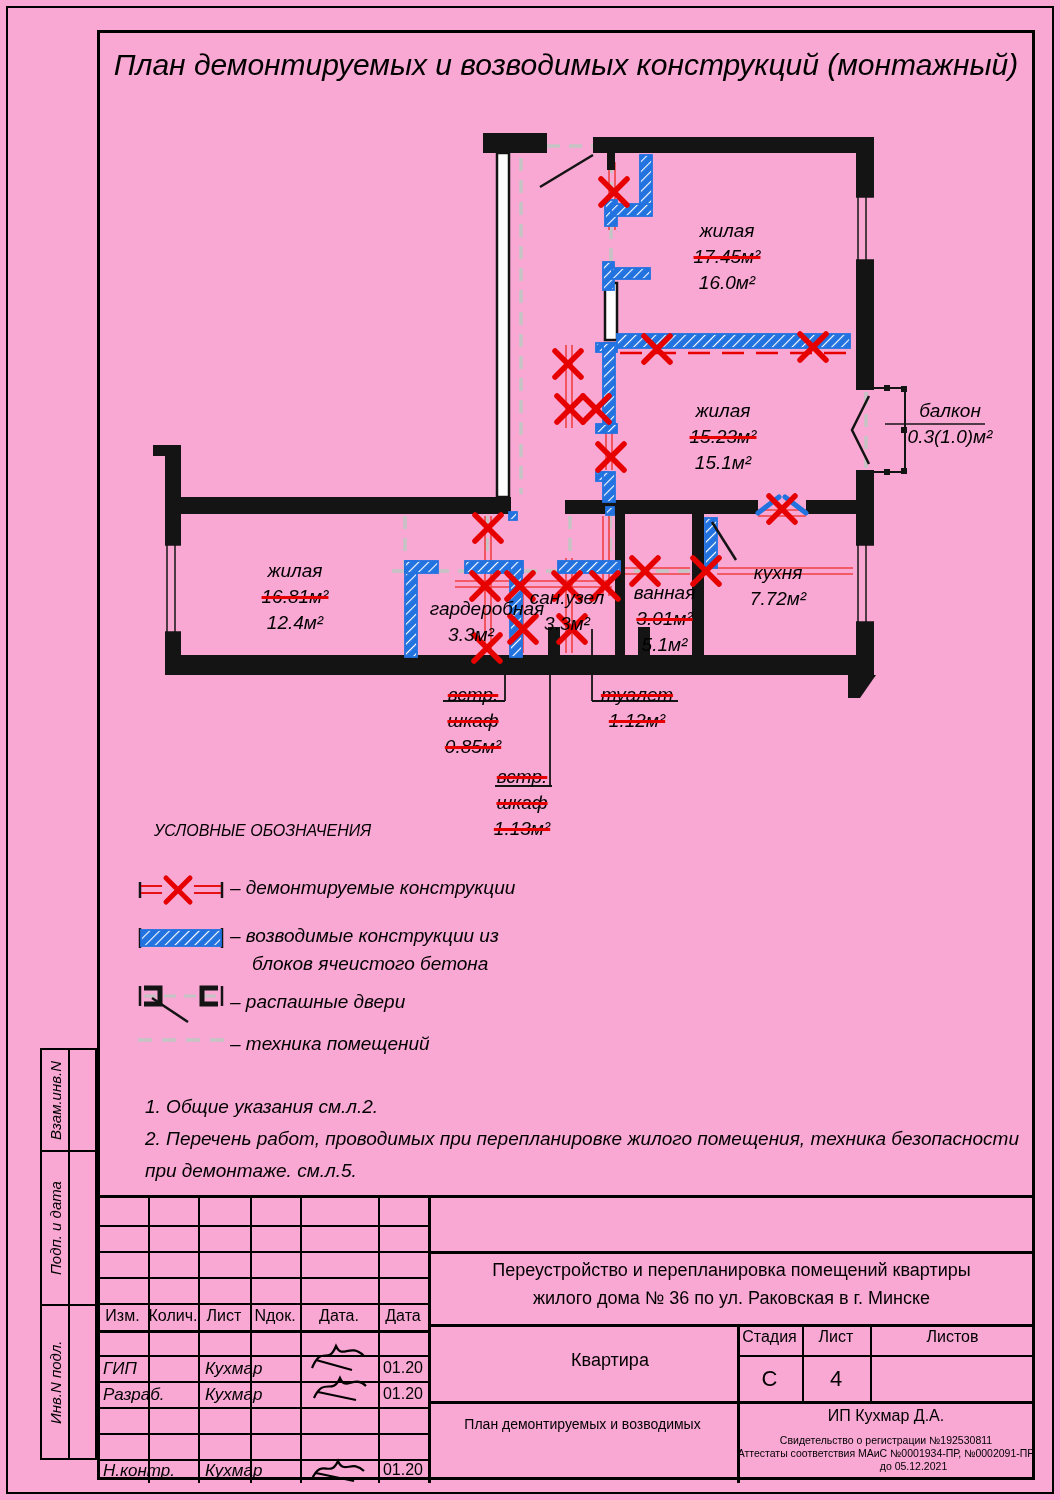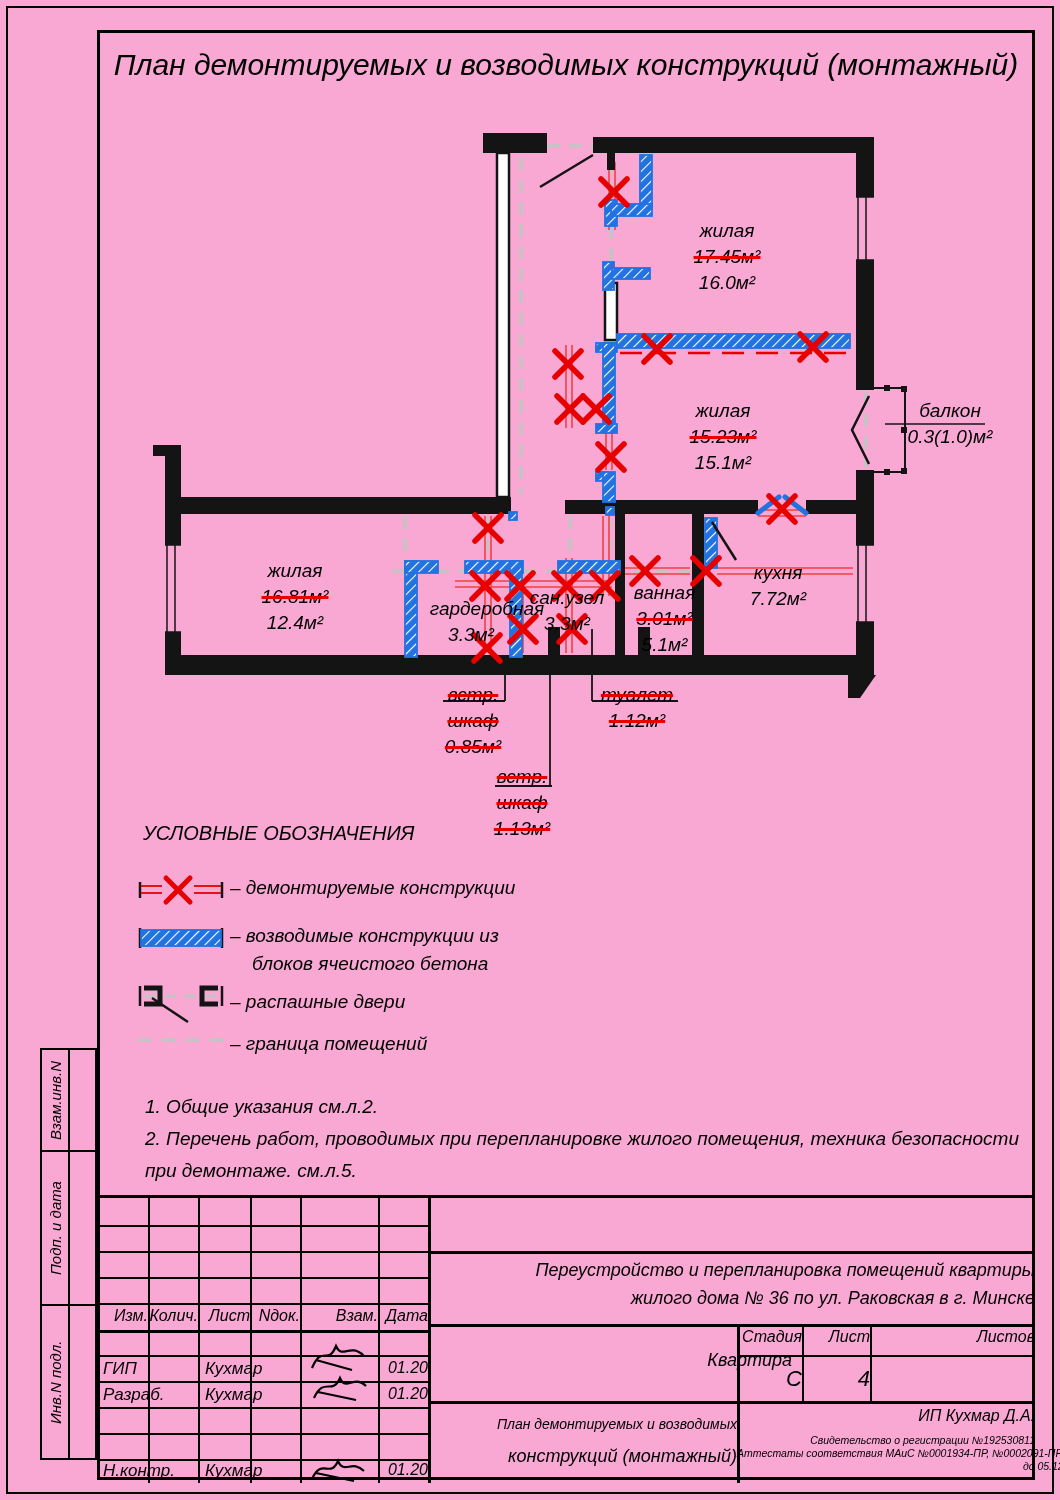--- a/index.html
+++ b/index.html
@@ -9,33 +9,33 @@
   .frame { position:absolute; left:97px; top:30px; width:938px; height:1450px; border:3px solid #000; }
   .drawing-title { position:absolute; left:97px; top:48px; width:938px; text-align:center;
     font-style:italic; font-size:30px; letter-spacing:0px; color:#000; }
 
   
   .rlabel { position:absolute; text-align:center; font-style:italic; font-size:19px;
     line-height:26px; color:#000; white-space:nowrap; }
   .strike { text-decoration: line-through; text-decoration-color:#e60000; text-decoration-thickness:2.5px; }
 
   
-  .legend-title { position:absolute; left:143px; top:822px; font-style:italic; font-size:20px;text-align:right; }
+  .legend-title { position:absolute; left:154px; top:822px; font-style:italic; font-size:16px;text-align:right; }
   .legend-text { position:absolute; font-style:italic; font-size:19px; line-height:28px; white-space:nowrap; }
 
   .note-line { position:absolute; left:145px; font-style:italic; font-size:19px; white-space:nowrap; }
 
   
   .tb { position:absolute; left:97px; top:1195px; width:938px; height:285px;
     border-top:3px solid #000; border-bottom:3px solid #000; }
   .vl { position:absolute; width:2px; background:#000; }
   .vl.thick { width:3px; }
   .hl { position:absolute; height:2px; background:#000; }
   .hl.thick { height:3px; }
-  .tbt { position:absolute; font-style:italic; font-size:16px; text-align:right; white-space:nowrap; }
+  .tbt { position:absolute; font-size:16px; text-align:center; white-space:nowrap; }
   .tbl { position:absolute; font-style:italic; font-size:17px; white-space:nowrap; }
 
   
   .sidebox { position:absolute; left:40px; width:57px; border:2px solid #000; }
   .sidebox .inner { position:absolute; left:26px; top:0; bottom:0; width:2px; background:#000; }
   .sidelabel { position:absolute; left:0; top:0; width:26px; height:100%;
     display:flex; align-items:center; justify-content:center;
     writing-mode:vertical-rl; transform:rotate(180deg);
     font-style:italic; font-size:15px; white-space:nowrap; }
 </style>
@@ -312,21 +312,21 @@
     <line x1="8" y1="16" x2="82" y2="16" stroke="#c4c4c4" stroke-width="3" stroke-dasharray="12 8"></line>
     <path d="M8,8 h16 v16 h-16" fill="none" stroke="#141414" stroke-width="5"></path>
     <path d="M82,8 h-16 v16 h16" fill="none" stroke="#141414" stroke-width="5"></path>
     <line x1="16" y1="18" x2="52" y2="42" stroke="#141414" stroke-width="2.5"></line>
   </svg>
   <div class="legend-text" style="left:230px;top:988px">–  распашные двери</div>
 
   <svg style="position:absolute;left:136px;top:1034px" width="90" height="12" viewBox="0 0 90 12">
     <line x1="2" y1="6" x2="88" y2="6" stroke="#c4c4c4" stroke-width="3.5" stroke-dasharray="14 10"></line>
   </svg>
-  <div class="legend-text" style="left:230px;top:1030px">–  граница помещений</div>
+  <div class="legend-text" style="left:230px;top:1030px">–  техника помещений</div>
 
   <div class="note-line" style="top:1096px">1.  Общие указания см.л.2.</div>
   <div class="note-line" style="top:1128px">2.  Перечень работ, проводимых при перепланировке жилого помещения, техника безопасности</div>
   <div class="note-line" style="top:1160px">при демонтаже. см.л.5.</div>
 
   <div class="tb">
 
     <div class="vl" style="left:51px;top:0;height:285px"></div>
     <div class="vl" style="left:101px;top:0;height:285px"></div>
     <div class="vl" style="left:153px;top:0;height:285px"></div>
@@ -350,21 +350,21 @@
 
     <div class="hl thick" style="left:331px;top:53px;width:607px"></div>
     <div class="hl thick" style="left:331px;top:126px;width:607px"></div>
     <div class="hl" style="left:640px;top:157px;width:298px"></div>
     <div class="hl thick" style="left:331px;top:203px;width:607px"></div>
 
     <div class="tbt" style="left:0;top:109px;width:51px">Изм.</div>
     <div class="tbt" style="left:51px;top:109px;width:50px">Колич.</div>
     <div class="tbt" style="left:101px;top:109px;width:52px">Лист</div>
     <div class="tbt" style="left:153px;top:109px;width:50px">Nдок.</div>
-    <div class="tbt" style="left:203px;top:109px;width:78px">Взам.</div>
+    <div class="tbt" style="left:203px;top:109px;width:78px">Дата.</div>
     <div class="tbt" style="left:281px;top:109px;width:50px">Дата</div>
 
     <div class="tbl" style="left:6px;top:161px">ГИП</div>
     <div class="tbl" style="left:108px;top:161px">Кухмар</div>
     <div class="tbt" style="left:281px;top:161px;width:50px">01.20</div>
     <div class="tbl" style="left:6px;top:187px">Разраб.</div>
     <div class="tbl" style="left:108px;top:187px">Кухмар</div>
     <div class="tbt" style="left:281px;top:187px;width:50px">01.20</div>
     <div class="tbl" style="left:6px;top:263px">Н.контр.</div>
     <div class="tbl" style="left:108px;top:263px">Кухмар</div>
@@ -382,21 +382,20 @@
     <div class="tbt" style="left:331px;top:90px;width:607px;font-size:18px">жилого дома № 36 по ул. Раковская в г. Минске</div>
 
     <div class="tbt" style="left:331px;top:152px;width:364px;font-size:18px">Квартира</div>
     <div class="tbt" style="left:640px;top:130px;width:65px">Стадия</div>
     <div class="tbt" style="left:705px;top:130px;width:68px">Лист</div>
     <div class="tbt" style="left:773px;top:130px;width:165px">Листов</div>
     <div class="tbt" style="left:640px;top:168px;width:65px;font-size:22px">С</div>
     <div class="tbt" style="left:705px;top:168px;width:68px;font-size:22px">4</div>
 
     <div class="tbt" style="left:331px;top:218px;width:309px;font-size:14px">План демонтируемых и возводимых</div>
-    <div class="tbt" style="left:331px;top:248px;width:309px;font-size:18px">конструкций (монтажный)</div>
     <div class="tbt" style="left:640px;top:209px;width:298px;font-size:16px">ИП Кухмар Д.А.</div>
     <div class="tbt" style="left:640px;top:236px;width:298px;font-size:10.5px">Свидетельство о регистрации №192530811</div>
     <div class="tbt" style="left:640px;top:249px;width:298px;font-size:10.5px">Аттестаты соответствия МАиС №0001934-ПР, №0002091-ПР</div>
     <div class="tbt" style="left:640px;top:262px;width:353px;font-size:10.5px">до 05.12.2021</div>
   </div>
 
   <div class="sidebox" style="top:1048px;height:104px">
     <div class="sidelabel">Взам.инв.N</div>
     <div class="inner"></div>
   </div>

